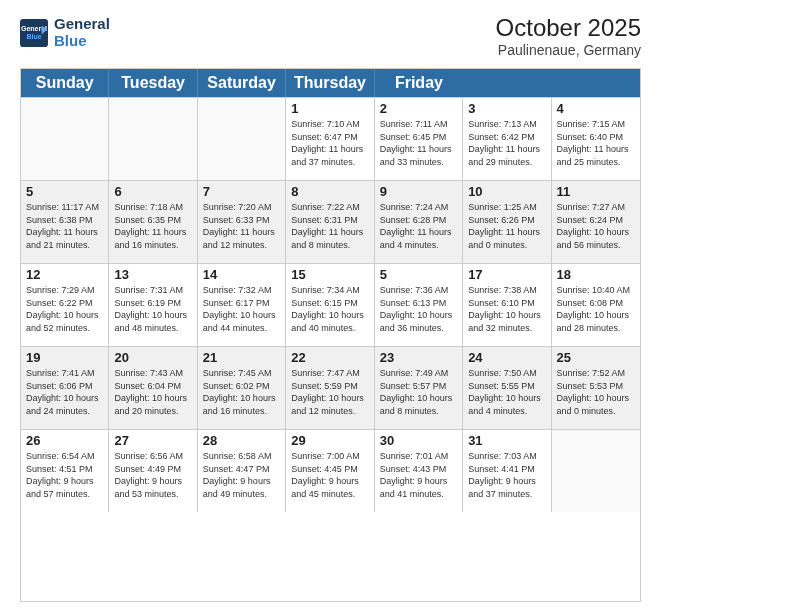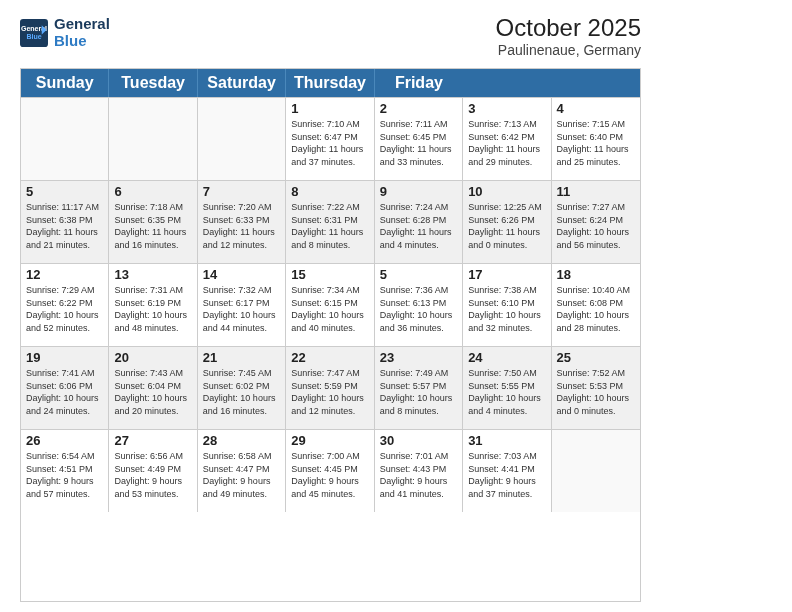--- a/index.html
+++ b/index.html
@@ -195,21 +195,21 @@
           </div>
           <div class="cal-cell shaded">
             <div class="day-num">9</div>
             <div class="cell-line">Sunrise: 7:24 AM</div>
             <div class="cell-line">Sunset: 6:28 PM</div>
             <div class="cell-line">Daylight: 11 hours</div>
             <div class="cell-line">and 4 minutes.</div>
           </div>
           <div class="cal-cell shaded">
             <div class="day-num">10</div>
-            <div class="cell-line">Sunrise: 12:25 AM</div>
+            <div class="cell-line">Sunrise: 1:25 AM</div>
             <div class="cell-line">Sunset: 6:26 PM</div>
             <div class="cell-line">Daylight: 11 hours</div>
             <div class="cell-line">and 0 minutes.</div>
           </div>
           <div class="cal-cell shaded">
             <div class="day-num">11</div>
             <div class="cell-line">Sunrise: 7:27 AM</div>
             <div class="cell-line">Sunset: 6:24 PM</div>
             <div class="cell-line">Daylight: 10 hours</div>
             <div class="cell-line">and 56 minutes.</div>

